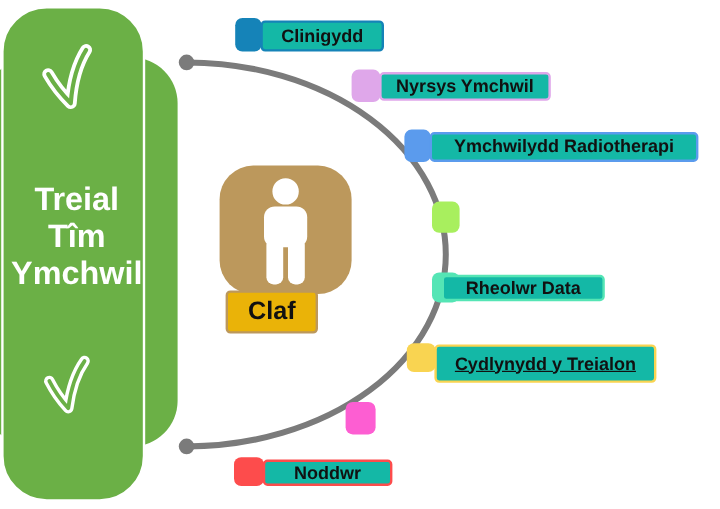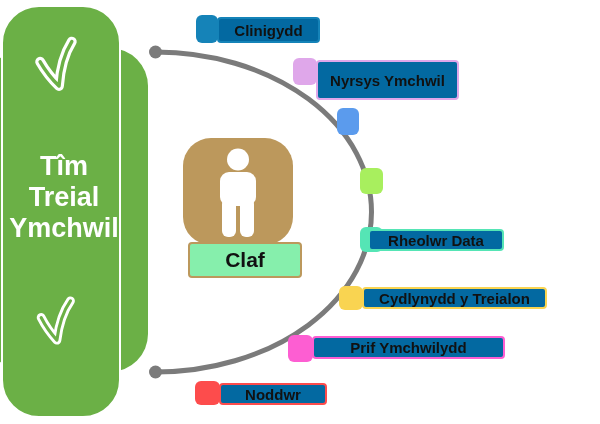--- a/index.html
+++ b/index.html
@@ -23,51 +23,51 @@
   .check{position:absolute;z-index:3;}
   .check svg{display:block;}
   
   #arc-svg{position:absolute;left:0;top:0;z-index:4;}
   
   .patient-card{
     position:absolute;left:183px;top:138px;width:110px;height:107px;
     border-radius:28px;z-index:5;display:flex;align-items:center;justify-content:center;
   }
   .patient-label{
-    position:absolute;left:188px;top:242px;width:114px;height:36px;z-index:6;
-    background:#86efac;border:2px solid #bc985c;border-radius:4px;box-sizing:border-box;
+    position:absolute;left:188px;top:242px;width:77px;height:36px;z-index:6;
+    background:#eab308;border:2px solid #bc985c;border-radius:4px;box-sizing:border-box;
     display:flex;align-items:center;justify-content:center;
     font-weight:700;font-size:21px;color:#111111;
   }
   
   .role-tab{position:absolute;border-radius:6px;z-index:5;}
   .role-box{
-    position:absolute;background:#0369a1;border:2px solid #999;border-radius:4px;
+    position:absolute;background:#14b8a6;border:2px solid #999;border-radius:4px;
     box-sizing:border-box;z-index:6;display:flex;align-items:center;justify-content:center;
     font-weight:700;font-size:15px;color:#111111;white-space:nowrap;
   }
 </style>
 </head>
 <body>
 
 <div id="stage">
 
   <div class="panel-back" style="background-color: rgb(107, 176, 70);"></div>
   <div class="panel-front" style="background-color: rgb(107, 176, 70);"></div>
 
   <div class="check" style="left:28px;top:34px;transform:rotate(-6deg);">
     <svg width="58" height="66" viewBox="0 0 100 114">
       <path d="M22,45 C30,63 40,78 50,90 C55,62 65,35 80,16" fill="none" stroke-width="17" stroke-linecap="round" stroke-linejoin="round" style="stroke: rgb(255, 255, 255);"></path>
       <path d="M22,45 C30,63 40,78 50,90 C55,62 65,35 80,16" fill="none" stroke-width="6" stroke-linecap="round" stroke-linejoin="round" style="stroke: rgb(107, 176, 70);"></path>
     </svg>
   </div>
 
   <div class="panel-title">
+    <div>Treial</div>
     <div>Tîm</div>
-    <div>Treial</div>
     <div>Ymchwil</div>
   </div>
 
   <div class="check" style="left:30px;top:291px;transform:rotate(-3deg);">
     <svg width="52" height="64" viewBox="0 0 100 114">
       <path d="M22,45 C30,63 40,78 50,90 C55,62 65,35 80,16" fill="none" stroke-width="17" stroke-linecap="round" stroke-linejoin="round" style="stroke: rgb(255, 255, 255);"></path>
       <path d="M22,45 C30,63 40,78 50,90 C55,62 65,35 80,16" fill="none" stroke-width="6" stroke-linecap="round" stroke-linejoin="round" style="stroke: rgb(107, 176, 70);"></path>
     </svg>
   </div>
 
@@ -90,41 +90,41 @@
   <div class="patient-label" style="border-color: rgb(188, 152, 92);">
     <span>Claf</span>
   </div>
 
   <div class="role-tab" style="left: 196px; top: 15px; width: 22px; height: 28px; background-color: rgb(21, 131, 184);"></div>
   <div class="role-box" style="left: 217px; top: 17px; width: 103px; height: 26px; border-color: rgb(21, 131, 184);">
     <span>Clinigydd</span>
   </div>
 
   <div class="role-tab" style="left: 293px; top: 58px; width: 24px; height: 27px; background-color: rgb(223, 167, 234);"></div>
-  <div class="role-box" style="left: 316px; top: 60px; width: 143px; height: 40px; border-color: rgb(223, 167, 234);">
+  <div class="role-box" style="left: 316px; top: 60px; width: 143px; height: 24px; border-color: rgb(223, 167, 234);">
     <span>Nyrsys Ymchwil</span>
   </div>
 
   <div class="role-tab" style="left: 337px; top: 108px; width: 22px; height: 27px; background-color: rgb(91, 155, 237);"></div>
+  <div class="role-box" style="left: 358px; top: 110px; width: 224px; height: 25px; border-color: rgb(91, 155, 237);">
+    <span>Ymchwilydd Radiotherapi</span>
+  </div>
 
   <div class="role-tab" style="left: 360px; top: 168px; width: 23px; height: 26px; background-color: rgb(168, 239, 94);"></div>
 
   <div class="role-tab" style="left: 360px; top: 227px; width: 23px; height: 25px; background-color: rgb(85, 229, 181);"></div>
   <div class="role-box" style="left: 368px; top: 229px; width: 136px; height: 22px; border-color: rgb(85, 229, 181);">
     <span>Rheolwr Data</span>
   </div>
 
   <div class="role-tab" style="left: 339px; top: 286px; width: 24px; height: 24px; background-color: rgb(249, 212, 81);"></div>
-  <div class="role-box" style="left: 362px; top: 287px; width: 185px; height: 22px; border-color: rgb(249, 212, 81);">
+  <div class="role-box" style="left: 362px; top: 287px; width: 185px; height: 32px; border-color: rgb(249, 212, 81); text-decoration: underline;">
     <span>Cydlynydd y Treialon</span>
   </div>
 
   <div class="role-tab" style="left: 288px; top: 335px; width: 25px; height: 27px; background-color: rgb(253, 94, 210);"></div>
-  <div class="role-box" style="left: 312px; top: 336px; width: 193px; height: 23px; border-color: rgb(253, 94, 210);">
-    <span>Prif Ymchwilydd</span>
-  </div>
 
   <div class="role-tab" style="left: 195px; top: 381px; width: 25px; height: 24px; background-color: rgb(253, 76, 76);"></div>
   <div class="role-box" style="left: 219px; top: 383px; width: 108px; height: 22px; border-color: rgb(253, 76, 76);">
     <span>Noddwr</span>
   </div>
 
 </div>
 
 </body></html>

